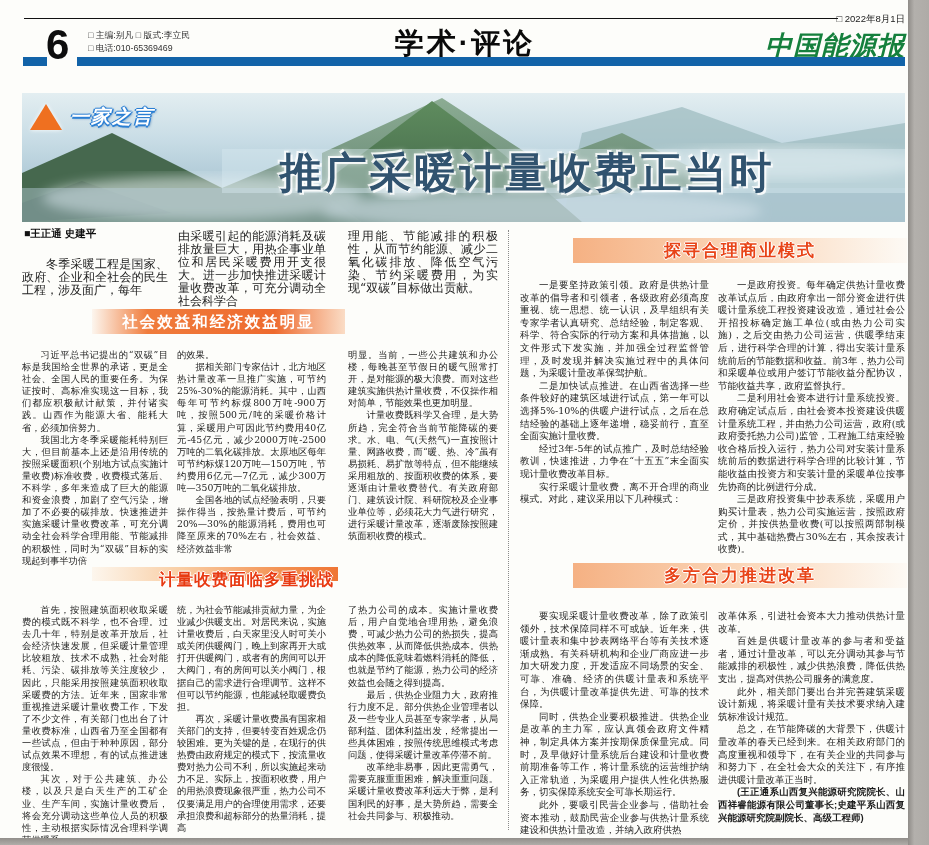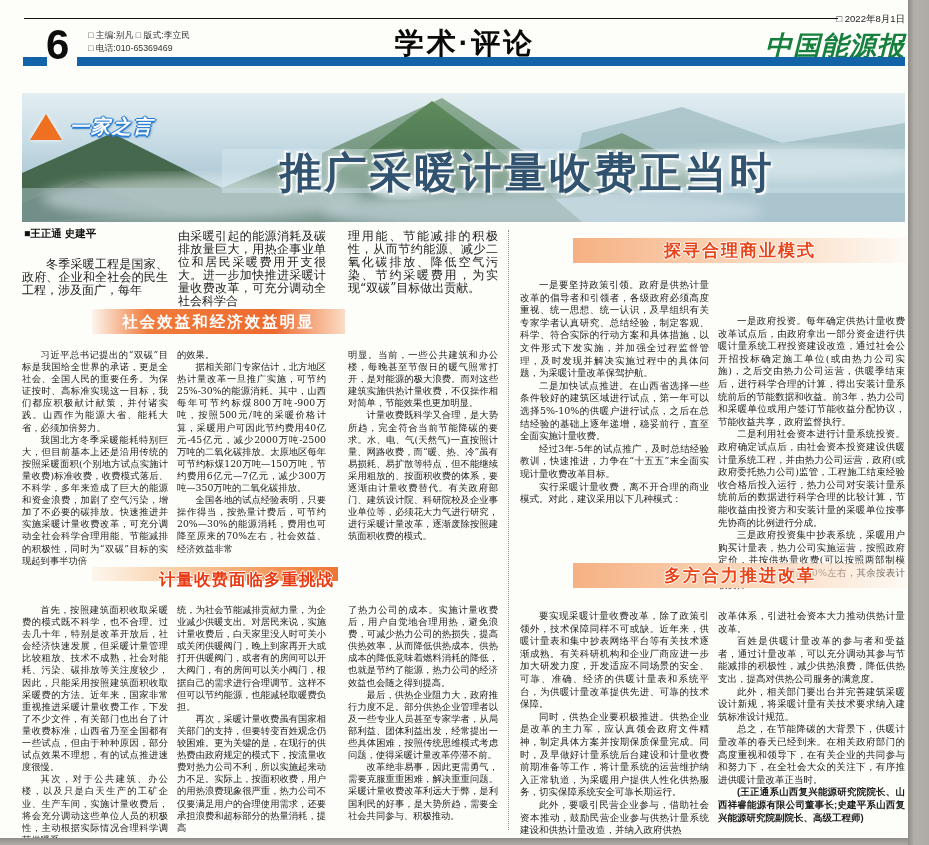--- a/index.html
+++ b/index.html
@@ -19,21 +19,21 @@
   #secttitle{left:330px;top:24px;width:270px;text-align:center;font-size:29px;font-weight:bold;
              color:#0a0a0a;letter-spacing:3px;font-family:"Liberation Sans",sans-serif;}
   #masthead{left:705px;top:28px;width:200px;text-align:right;font-size:27px;font-weight:bold;
             font-style:italic;color:#15803d;letter-spacing:1px;}
   #bluetick{left:23px;top:57px;width:24px;height:9px;background:#1263a8;}
   #bluebar{left:77px;top:57px;width:828px;height:9px;background:#1263a8;}
   
   #banner{left:22px;top:93px;width:883px;height:129px;overflow:hidden;
           background:linear-gradient(180deg,#e3eef1 0%,#c9dde6 35%,#adc8d5 70%,#9dbccc 100%);}
   #banner svg{position:absolute;left:0;top:0;}
-  #bannerlabel{left:8px;top:19px;height:30px;display:flex;align-items:center;}
+  #bannerlabel{left:8px;top:9px;height:30px;display:flex;align-items:center;}
   #bannerlabel .tri{width:0;height:0;border-left:16px solid transparent;border-right:16px solid transparent;
           border-bottom:26px solid #ef7020;filter:drop-shadow(0 0 2px #fff);}
   #bannerlabel .lbl{margin-left:8px;font-size:19px;font-weight:bold;font-style:italic;color:#fff;
           font-family:"Liberation Sans",sans-serif;letter-spacing:2px;
           text-shadow:-1.5px 0 #2a7fd4,1.5px 0 #2a7fd4,0 -1.5px #2a7fd4,0 1.5px #2a7fd4,1px 1px 3px #1a5aa0;}
   #titleband{left:200px;top:56px;width:683px;height:44px;background:rgba(215,232,240,.45);}
   #bannertitle{left:205px;top:52px;width:600px;text-align:center;font-size:42px;font-weight:bold;
           color:#31536f;letter-spacing:3px;font-family:"Liberation Sans",sans-serif;
           text-shadow:0 0 6px #fff,2px 2px 0 rgba(255,255,255,.85),-2px -2px 0 rgba(255,255,255,.85);}
   
@@ -159,21 +159,21 @@
 
     <div id="vdivider" class="abs"></div>
 
     <div id="hR1" class="abs hbar hR">探寻合理商业模式</div>
     <div class="abs col rcol" style="left:520px;top:279px;width:189px;">
         <p>一是要坚持政策引领。政府是供热计量改革的倡导者和引领者，各级政府必须高度重视、统一思想、统一认识，及早组织有关专家学者认真研究、总结经验，制定客观、科学、符合实际的行动方案和具体措施，以文件形式下发实施，并加强全过程监督管理，及时发现并解决实施过程中的具体问题，为采暖计量改革保驾护航。</p>
         <p>二是加快试点推进。在山西省选择一些条件较好的建筑区域进行试点，第一年可以选择5%-10%的供暖户进行试点，之后在总结经验的基础上逐年递增，稳妥前行，直至全面实施计量收费。</p>
         <p>经过3年-5年的试点推广，及时总结经验教训，快速推进，力争在“十五五”末全面实现计量收费改革目标。</p>
         <p>实行采暖计量收费，离不开合理的商业模式。对此，建议采用以下几种模式：</p>
       </div>
-    <div class="abs col rcol" style="left:718px;top:279px;width:187px;margin-top:36px;">
+    <div class="abs col rcol" style="left:718px;top:279px;width:187px;">
         <p>一是政府投资。每年确定供热计量收费改革试点后，由政府拿出一部分资金进行供暖计量系统工程投资建设改造，通过社会公开招投标确定施工单位(或由热力公司实施)，之后交由热力公司运营，供暖季结束后，进行科学合理的计算，得出安装计量系统前后的节能数据和收益。前3年，热力公司和采暖单位或用户签订节能收益分配协议，节能收益共享，政府监督执行。</p>
         <p>二是利用社会资本进行计量系统投资。政府确定试点后，由社会资本投资建设供暖计量系统工程，并由热力公司运营，政府(或政府委托热力公司)监管，工程施工结束经验收合格后投入运行，热力公司对安装计量系统前后的数据进行科学合理的比较计算，节能收益由投资方和安装计量的采暖单位按事先协商的比例进行分成。</p>
         <p>三是政府投资集中抄表系统，采暖用户购买计量表，热力公司实施运营，按照政府定价，并按供热量收费(可以按照两部制模式，其中基础热费占30%左右，其余按表计收费)。</p>
       </div>
 
     <div id="hR2" class="abs hbar hR">多方合力推进改革</div>
     <div class="abs col rcol" style="left:520px;top:610px;width:189px;">
         <p>要实现采暖计量收费改革，除了政策引领外，技术保障同样不可或缺。近年来，供暖计量表和集中抄表网络平台等有关技术逐渐成熟。有关科研机构和企业厂商应进一步加大研发力度，开发适应不同场景的安全、可靠、准确、经济的供暖计量表和系统平台，为供暖计量改革提供先进、可靠的技术保障。</p>
         <p>同时，供热企业要积极推进。供热企业是改革的主力军，应认真领会政府文件精神，制定具体方案并按期保质保量完成。同时，及早做好计量系统后台建设和计量收费前期准备等工作，将计量系统的运营维护纳入正常轨道，为采暖用户提供人性化供热服务，切实保障系统安全可靠长期运行。</p>
         <p>此外，要吸引民营企业参与，借助社会资本推动，鼓励民营企业参与供热计量系统建设和供热计量改造，并纳入政府供热</p>

